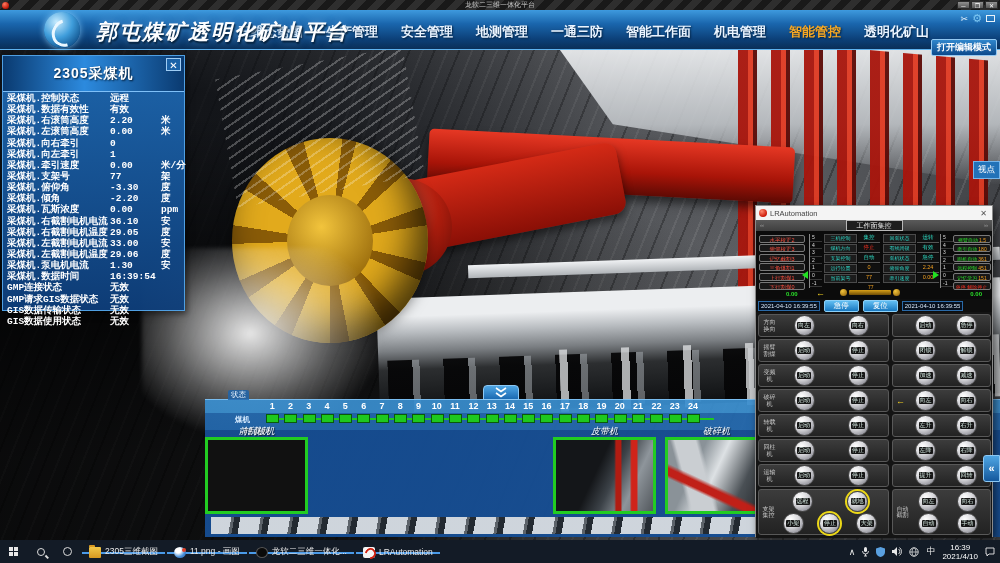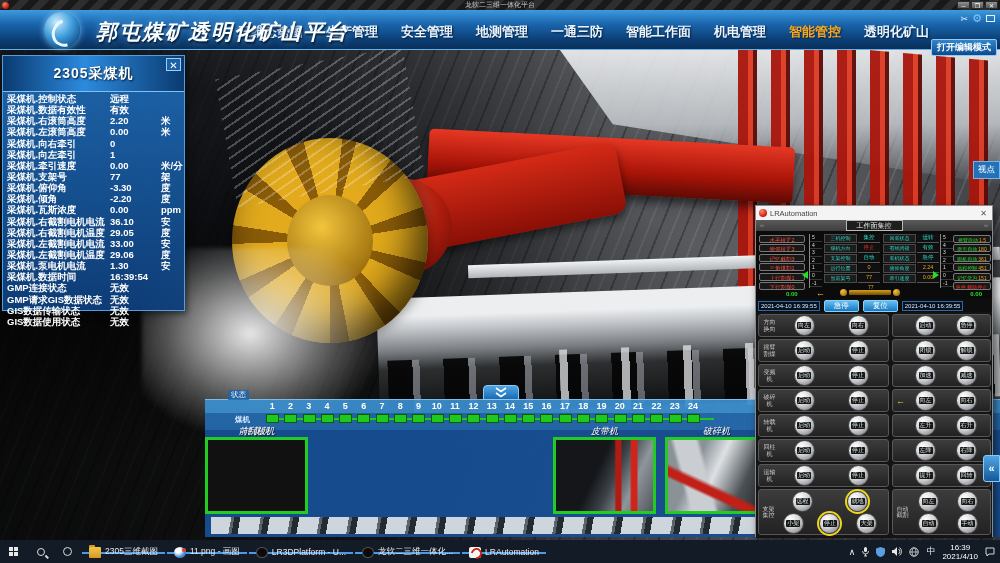--- a/index.html
+++ b/index.html
@@ -84,21 +84,21 @@
 
   
   #shearer { position:absolute; left:2px; top:55px; width:183px; height:256px; z-index:6;
     background:linear-gradient(180deg, rgba(30,106,180,.94), rgba(14,62,122,.96));
     border:1px solid #4f9fe2; box-shadow:2px 3px 6px rgba(0,0,0,.5); }
   #shearer .hd { height:36px; display:flex; align-items:center; justify-content:center; position:relative;
     background:linear-gradient(90deg,#0a3a70,#2c8ade 45%,#0a3a70); border-bottom:1px solid #7fc0f8; }
   #shearer .hd b { font-size:14px; color:#fff; letter-spacing:1px; text-shadow:1px 1px 2px #021a32; }
   #shearer .hd .x { position:absolute; right:3px; top:2px; width:15px; height:13px; font-size:10px;
     line-height:13px; text-align:center; color:#fff; border:1px solid #9fcdf5; background:#1a62a8; cursor:pointer; }
-  #shearer .rows { padding:1px 0 8px 4px; }
+  #shearer .rows { padding:1px 0 8px 4px;font-family:Liberation Mono, monospace; }
   #shearer .r { display:grid; grid-template-columns:103px 51px 1fr; height:11.15px; line-height:11.15px;
     font-size:9.5px; font-weight:bold; color:#fff; white-space:nowrap; }
 
   
   #viewtab { position:absolute; right:0; top:161px; z-index:3; background:#2272b8; border:1px solid #74b4ea;
     color:#fff; font-size:8.5px; padding:2px 4px; cursor:pointer; }
 
   
   #bpanel { position:absolute; left:205px; top:399px; width:795px; height:138px; z-index:4;
     background:linear-gradient(180deg, rgba(58,143,208,.92) 0 13px, rgba(35,105,175,.93) 13px 30px, rgba(22,78,148,.95) 30px 100%);
@@ -972,24 +972,20 @@
       <div class="tb-app">
         <span class="appicon folder-icon"></span>
         <span class="lbl">2305三维截图</span>
       </div>
 
       <div class="tb-app">
         <span class="appicon paint-icon"></span>
         <span class="lbl">11.png - 画图</span>
       </div>
 
-      <div class="tb-app">
-        <span class="appicon unreal-icon"></span>
-        <span class="lbl">LR3DPlatform - U...</span>
-      </div>
 
       <div class="tb-app active">
         <span class="appicon unreal-icon"></span>
         <span class="lbl">龙软二三维一体化...</span>
       </div>
 
       <div class="tb-app orange">
         <span class="appicon lr-icon"></span>
         <span class="lbl">LRAutomation</span>
       </div>

